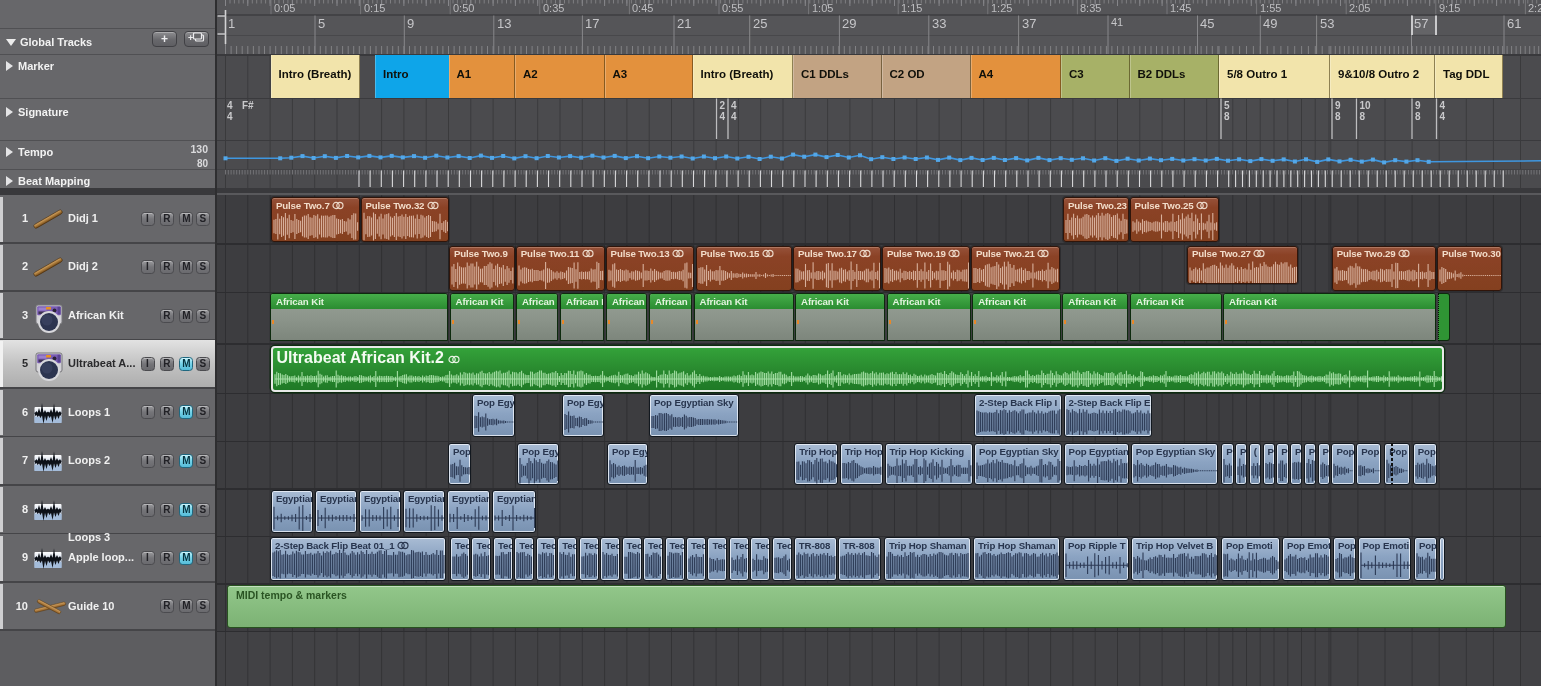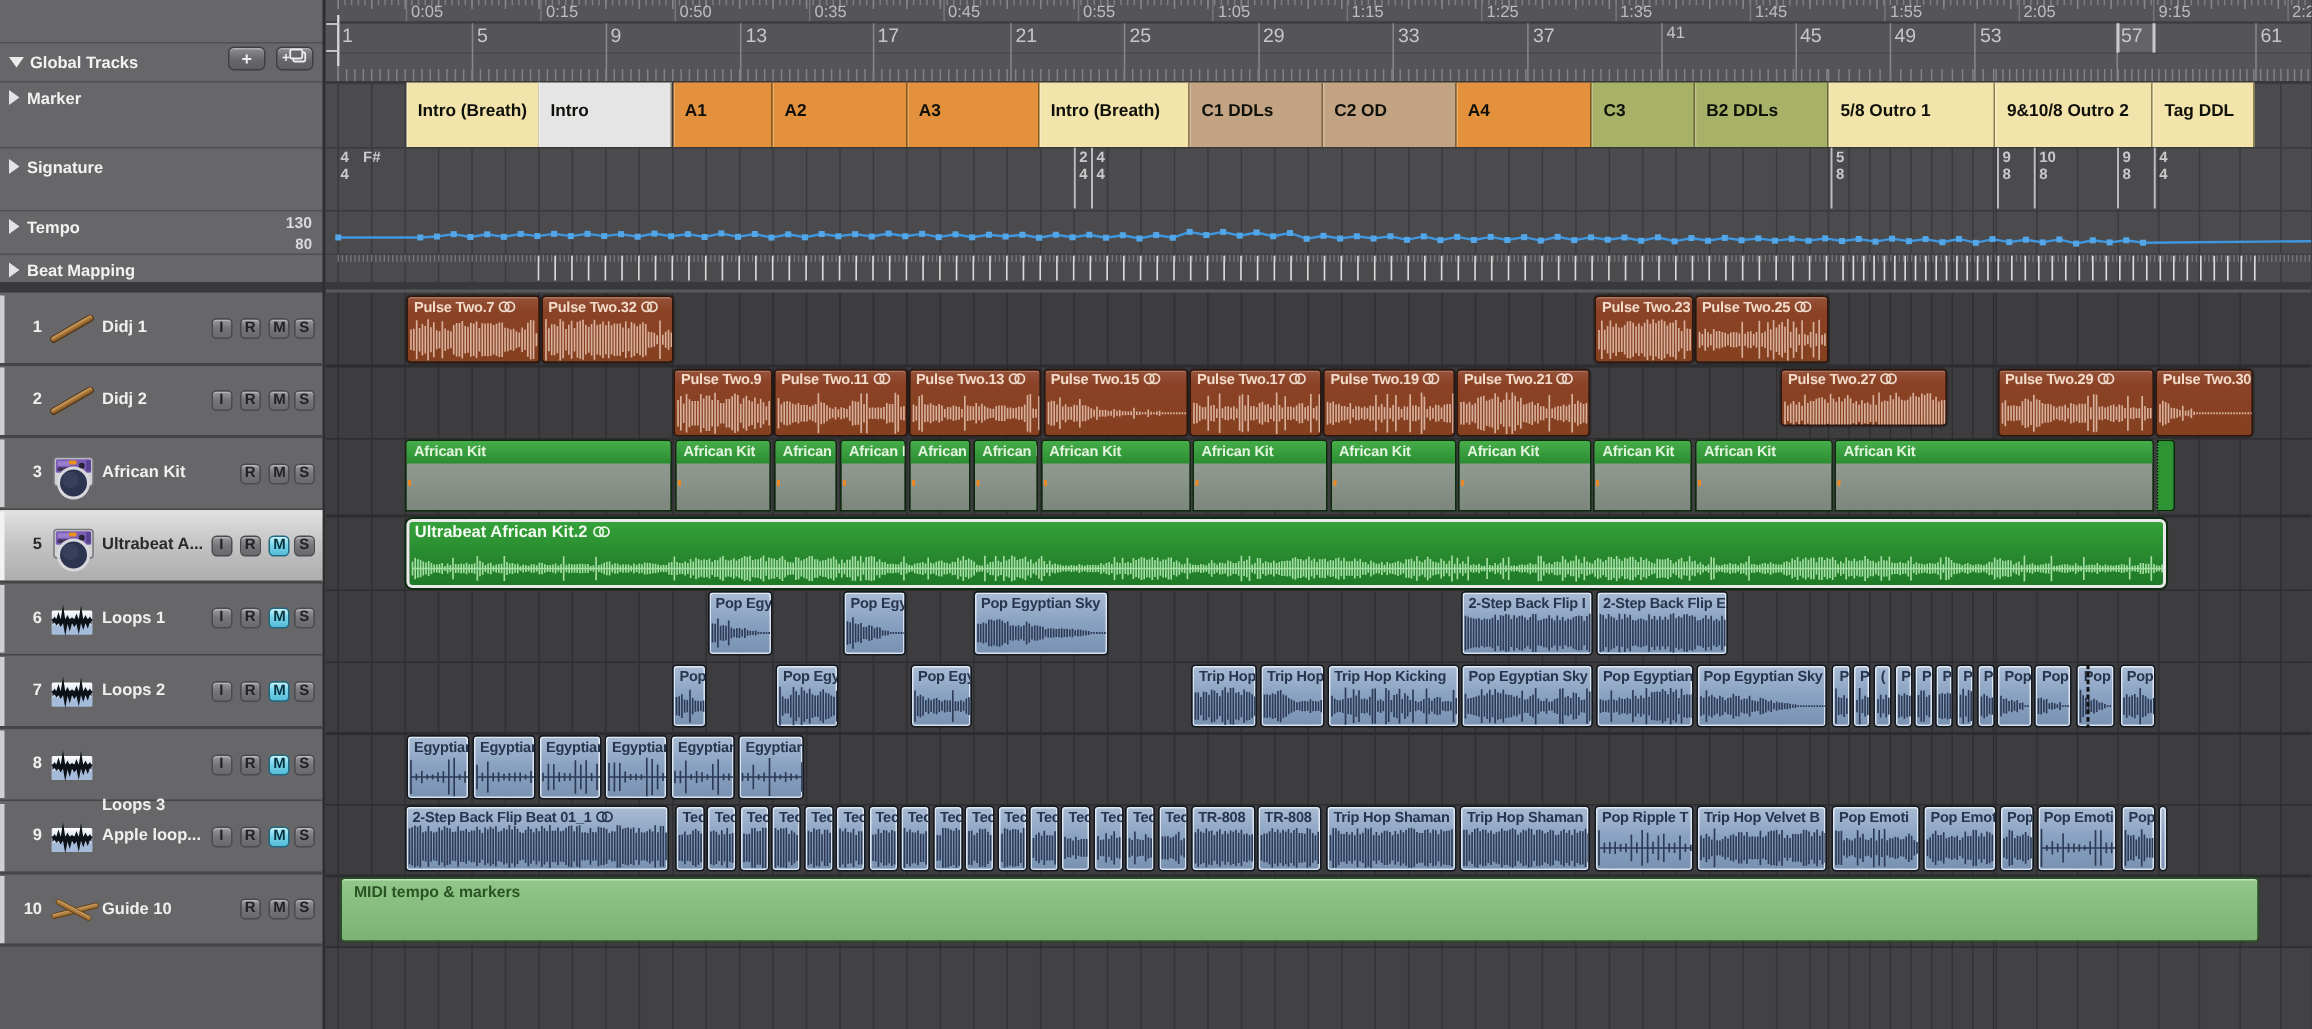--- a/index.html
+++ b/index.html
@@ -40,21 +40,21 @@
   </svg>
 <div class="abs" style="left:274px;top:2px;font-size:11px;color:#bcbcbf">0:05</div>
 <div class="abs" style="left:364px;top:2px;font-size:11px;color:#bcbcbf">0:15</div>
 <div class="abs" style="left:453px;top:2px;font-size:11px;color:#bcbcbf">0:50</div>
 <div class="abs" style="left:543px;top:2px;font-size:11px;color:#bcbcbf">0:35</div>
 <div class="abs" style="left:632px;top:2px;font-size:11px;color:#bcbcbf">0:45</div>
 <div class="abs" style="left:722px;top:2px;font-size:11px;color:#bcbcbf">0:55</div>
 <div class="abs" style="left:812px;top:2px;font-size:11px;color:#bcbcbf">1:05</div>
 <div class="abs" style="left:901px;top:2px;font-size:11px;color:#bcbcbf">1:15</div>
 <div class="abs" style="left:991px;top:2px;font-size:11px;color:#bcbcbf">1:25</div>
-<div class="abs" style="left:1080px;top:2px;font-size:11px;color:#bcbcbf">1:35</div>
+<div class="abs" style="left:1080px;top:2px;font-size:11px;color:#bcbcbf">8:35</div>
 <div class="abs" style="left:1170px;top:2px;font-size:11px;color:#bcbcbf">1:45</div>
 <div class="abs" style="left:1260px;top:2px;font-size:11px;color:#bcbcbf">1:55</div>
 <div class="abs" style="left:1349px;top:2px;font-size:11px;color:#bcbcbf">2:05</div>
 <div class="abs" style="left:1439px;top:2px;font-size:11px;color:#bcbcbf">9:15</div>
 <div class="abs" style="left:1528px;top:2px;font-size:11px;color:#bcbcbf">2:25</div>
 <div class="abs" style="left:228px;top:16px;font-size:13px;color:#c6c6c9">1</div>
 <div class="abs" style="left:318px;top:16px;font-size:13px;color:#c6c6c9">5</div>
 <div class="abs" style="left:407px;top:16px;font-size:13px;color:#c6c6c9">9</div>
 <div class="abs" style="left:497px;top:16px;font-size:13px;color:#c6c6c9">13</div>
 <div class="abs" style="left:585px;top:16px;font-size:13px;color:#c6c6c9">17</div>
@@ -70,21 +70,21 @@
 <div class="abs" style="left:1414px;top:16px;font-size:13px;color:#c6c6c9">57</div>
 <div class="abs" style="left:1507px;top:16px;font-size:13px;color:#c6c6c9">61</div>
 <div class="abs" style="left:217px;top:54px;width:1324px;height:1.6px;background:#39393c"></div>
 <div class="abs" style="left:217px;top:97.5px;width:1324px;height:1.4px;background:#3a3a3d"></div>
 <div class="abs" style="left:217px;top:140px;width:1324px;height:1.4px;background:#3a3a3d"></div>
 <div class="abs" style="left:217px;top:168.5px;width:1324px;height:1.2px;background:#414144"></div>
 <div class="abs" style="left:217px;top:188px;width:1324px;height:1.2px;background:#333336"></div>
 <div class="abs" style="left:0;top:188px;width:1541px;height:6.5px;background:#39393c"></div>
 <div class="abs" style="left:0;top:193.4px;width:1541px;height:1.4px;background:#59595c"></div>
 <div class="mk" style="left:270.5px;width:89.0px;background:#f2e4ab;box-shadow:inset -1px 0 0 rgba(60,45,10,.55),inset 1px 0 0 rgba(255,255,255,.25)">Intro (Breath)</div>
-<div class="mk" style="left:359px;width:89.0px;background:#e5e5e5;box-shadow:inset -1px 0 0 rgba(60,45,10,.55),inset 1px 0 0 rgba(255,255,255,.25)">Intro</div>
+<div class="mk" style="left:375px;width:89.0px;background:#0ea5e9;box-shadow:inset -1px 0 0 rgba(60,45,10,.55),inset 1px 0 0 rgba(255,255,255,.25)">Intro</div>
 <div class="mk" style="left:448.5px;width:66.5px;background:#e3913d;box-shadow:inset -1px 0 0 rgba(60,45,10,.55),inset 1px 0 0 rgba(255,255,255,.25)">A1</div>
 <div class="mk" style="left:515px;width:89.5px;background:#e3913d;box-shadow:inset -1px 0 0 rgba(60,45,10,.55),inset 1px 0 0 rgba(255,255,255,.25)">A2</div>
 <div class="mk" style="left:604.5px;width:88.0px;background:#e3913d;box-shadow:inset -1px 0 0 rgba(60,45,10,.55),inset 1px 0 0 rgba(255,255,255,.25)">A3</div>
 <div class="mk" style="left:692.5px;width:100.5px;background:#f2e4ab;box-shadow:inset -1px 0 0 rgba(60,45,10,.55),inset 1px 0 0 rgba(255,255,255,.25)">Intro (Breath)</div>
 <div class="mk" style="left:793px;width:88.5px;background:#c2a383;box-shadow:inset -1px 0 0 rgba(60,45,10,.55),inset 1px 0 0 rgba(255,255,255,.25)">C1 DDLs</div>
 <div class="mk" style="left:881.5px;width:89.0px;background:#c2a383;box-shadow:inset -1px 0 0 rgba(60,45,10,.55),inset 1px 0 0 rgba(255,255,255,.25)">C2 OD</div>
 <div class="mk" style="left:970.5px;width:90.5px;background:#e3913d;box-shadow:inset -1px 0 0 rgba(60,45,10,.55),inset 1px 0 0 rgba(255,255,255,.25)">A4</div>
 <div class="mk" style="left:1061px;width:68.5px;background:#a7b167;box-shadow:inset -1px 0 0 rgba(60,45,10,.55),inset 1px 0 0 rgba(255,255,255,.25)">C3</div>
 <div class="mk" style="left:1129.5px;width:89.5px;background:#a7b167;box-shadow:inset -1px 0 0 rgba(60,45,10,.55),inset 1px 0 0 rgba(255,255,255,.25)">B2 DDLs</div>
 <div class="mk" style="left:1219px;width:111px;background:#f2e4ab;box-shadow:inset -1px 0 0 rgba(60,45,10,.55),inset 1px 0 0 rgba(255,255,255,.25)">5/8 Outro 1</div>
@@ -628,21 +628,21 @@
 <div class="rg gk" style="left:1130px;top:293px;width:91.59999999999991px;height:48px">
     <div class="gkbar">African Kit</div>
     <div style="position:absolute;left:1px;top:26px;width:2px;height:4px;background:#e88828"></div>
   </div>
 <div class="rg gk" style="left:1223.1px;top:293px;width:213.4000000000001px;height:48px">
     <div class="gkbar">African Kit</div>
     <div style="position:absolute;left:1px;top:26px;width:2px;height:4px;background:#e88828"></div>
   </div>
 <div class="abs" style="left:1437.5px;top:293px;width:12px;height:48px;background:#2f9434;border:1px solid #0d2a0d;border-left:1.5px dotted #0a0a0a;border-radius:0 3px 3px 0"></div>
 <div class="rg" style="left:270.5px;top:345.5px;width:1173.5px;height:46.5px;background:linear-gradient(180deg,#34a23a,#27862d 60%,#1f7a26);border:2px solid #e8e9e8;border-radius:4px;box-shadow:0 0 0 1.4px #0e2c10">
-    <div style="position:relative;color:#f4fbf2;font-weight:bold;font-size:11px;padding:1px 12px 0 4px;white-space:nowrap">Ultrabeat African Kit.2 <span style="color:#e8f4e4"><svg width="12" height="9" viewBox="0 0 12 9" style="vertical-align:-1px">
+    <div style="position:relative;color:#f4fbf2;font-weight:bold;font-size:16px;padding:1px 12px 0 4px;white-space:nowrap">Ultrabeat African Kit.2 <span style="color:#e8f4e4"><svg width="12" height="9" viewBox="0 0 12 9" style="vertical-align:-1px">
           <circle cx="4.1" cy="4.5" r="3.1" fill="none" stroke="currentColor" stroke-width="1.2"></circle>
           <circle cx="7.9" cy="4.5" r="3.1" fill="none" stroke="currentColor" stroke-width="1.2"></circle>
         </svg></span></div>
     <div style="position:absolute;left:1px;top:22px;width:1170px;height:18px">
       <svg width="1170" height="18" style="position:absolute;left:0;top:0" viewBox="0 0 1170 18">
         <path d="M1.0 4.3V13.7M2.8 1.8V16.2M4.6 2.9V15.1M6.4 3.2V14.8M8.2 4.4V13.6M10.0 5.0V13.0M11.8 4.0V14.0M13.6 5.3V12.7M15.4 6.3V11.7M17.2 6.3V11.7M19.0 6.0V12.0M20.8 5.4V12.6M22.6 7.3V10.7M24.4 5.6V12.4M26.2 6.6V11.4M28.0 1.9V16.1M29.8 6.0V12.0M31.6 6.2V11.8M33.4 5.6V12.4M35.2 6.0V12.0M37.0 5.2V12.8M38.8 6.1V11.9M40.6 6.0V12.0M42.4 5.5V12.5M44.2 0.8V17.2M46.0 3.8V14.2M47.8 4.8V13.2M49.6 6.6V11.4M51.4 5.6V12.4M53.2 5.2V12.8M55.0 7.0V11.0M56.8 6.4V11.6M58.6 6.0V12.0M60.4 5.9V12.1M62.2 0.6V17.4M64.0 4.7V13.3M65.8 5.7V12.3M67.6 5.3V12.7M69.4 6.2V11.8M71.2 5.9V12.1M73.0 7.3V10.7M74.8 6.4V11.6M76.6 6.6V11.4M78.4 7.2V10.8M80.2 6.2V11.8M82.0 6.1V11.9M83.8 6.9V11.1M85.6 5.1V12.9M87.4 5.2V12.8M89.2 6.1V11.9M91.0 6.6V11.4M92.8 6.7V11.3M94.6 6.3V11.7M96.4 5.6V12.4M98.2 7.0V11.0M100.0 6.0V12.0M101.8 0.9V17.1M103.6 6.5V11.5M105.4 5.8V12.2M107.2 6.1V11.9M109.0 6.2V11.8M110.8 6.1V11.9M112.6 5.8V12.2M114.4 6.0V12.0M116.2 6.2V11.8M118.0 6.0V12.0M119.8 7.3V10.7M121.6 6.8V11.2M123.4 1.1V16.9M125.2 6.6V11.4M127.0 6.1V11.9M128.8 5.1V12.9M130.6 4.5V13.5M132.4 4.3V13.7M134.2 6.4V11.6M136.0 5.5V12.5M137.8 5.6V12.4M139.6 6.6V11.4M141.4 6.1V11.9M143.2 6.4V11.6M145.0 6.1V11.9M146.8 7.0V11.0M148.6 5.6V12.4M150.4 6.7V11.3M152.2 5.6V12.4M154.0 6.1V11.9M155.8 5.0V13.0M157.6 5.1V12.9M159.4 5.3V12.7M161.2 5.8V12.2M163.0 5.8V12.2M164.8 6.3V11.7M166.6 6.9V11.1M168.4 6.5V11.5M170.2 6.6V11.4M172.0 5.0V13.0M173.8 4.7V13.3M175.6 1.0V17.0M177.4 4.6V13.4M179.2 5.4V12.6M181.0 5.3V12.7M182.8 4.3V13.7M184.6 5.4V12.6M186.4 2.6V15.4M188.2 4.4V13.6M190.0 1.9V16.1M191.8 2.8V15.2M193.6 3.5V14.5M195.4 2.8V15.2M197.2 3.4V14.6M199.0 2.4V15.6M200.8 4.7V13.3M202.6 3.3V14.7M204.4 3.5V14.5M206.2 1.7V16.3M208.0 0.7V17.3M209.8 3.1V14.9M211.6 3.6V14.4M213.4 3.2V14.8M215.2 2.1V15.9M217.0 3.7V14.3M218.8 2.6V15.4M220.6 1.8V16.2M222.4 0.7V17.3M224.2 1.4V16.6M226.0 0.5V17.5M227.8 3.4V14.6M229.6 2.8V15.2M231.4 2.8V15.2M233.2 1.8V16.2M235.0 0.4V17.6M236.8 4.2V13.8M238.6 1.7V16.3M240.4 2.2V15.8M242.2 2.3V15.7M244.0 3.4V14.6M245.8 2.0V16.0M247.6 0.7V17.3M249.4 3.2V14.8M251.2 4.5V13.5M253.0 4.9V13.1M254.8 5.0V13.0M256.6 1.4V16.6M258.4 1.8V16.2M260.2 3.7V14.3M262.0 2.8V15.2M263.8 2.0V16.0M265.6 0.6V17.4M267.4 0.6V17.4M269.2 2.8V15.2M271.0 2.8V15.2M272.8 4.1V13.9M274.6 3.5V14.5M276.4 3.3V14.7M278.2 2.2V15.8M280.0 2.4V15.6M281.8 1.0V17.0M283.6 3.0V15.0M285.4 5.9V12.1M287.2 3.0V15.0M289.0 5.1V12.9M290.8 3.1V14.9M292.6 3.2V14.8M294.4 0.8V17.2M296.2 0.9V17.1M298.0 3.9V14.1M299.8 0.6V17.4M301.6 4.8V13.2M303.4 1.4V16.6M305.2 1.2V16.8M307.0 0.6V17.4M308.8 1.2V16.8M310.6 4.5V13.5M312.4 2.9V15.1M314.2 4.8V13.2M316.0 4.6V13.4M317.8 6.0V12.0M319.6 5.9V12.1M321.4 5.8V12.2M323.2 6.1V11.9M325.0 6.1V11.9M326.8 4.7V13.3M328.6 1.0V17.0M330.4 5.5V12.5M332.2 6.5V11.5M334.0 7.0V11.0M335.8 5.9V12.1M337.6 5.4V12.6M339.4 5.2V12.8M341.2 4.7V13.3M343.0 5.7V12.3M344.8 1.7V16.3M346.6 5.1V12.9M348.4 5.6V12.4M350.2 4.5V13.5M352.0 3.8V14.2M353.8 3.6V14.4M355.6 5.0V13.0M357.4 5.2V12.8M359.2 5.9V12.1M361.0 4.5V13.5M362.8 4.6V13.4M364.6 1.8V16.2M366.4 3.7V14.3M368.2 0.6V17.4M370.0 3.4V14.6M371.8 2.2V15.8M373.6 3.2V14.8M375.4 4.3V13.7M377.2 6.5V11.5M379.0 6.9V11.1M380.8 7.0V11.0M382.6 0.5V17.5M384.4 6.1V11.9M386.2 4.7V13.3M388.0 4.5V13.5M389.8 0.6V17.4M391.6 3.9V14.1M393.4 4.7V13.3M395.2 0.6V17.4M397.0 3.7V14.3M398.8 2.9V15.1M400.6 0.4V17.6M402.4 1.2V16.8M404.2 3.4V14.6M406.0 2.7V15.3M407.8 2.3V15.7M409.6 1.2V16.8M411.4 4.4V13.6M413.2 2.9V15.1M415.0 5.6V12.4M416.8 4.5V13.5M418.6 2.3V15.7M420.4 0.6V17.4M422.2 4.0V14.0M424.0 6.1V11.9M425.8 3.9V14.1M427.6 6.3V11.7M429.4 5.7V12.3M431.2 6.4V11.6M433.0 6.5V11.5M434.8 7.2V10.8M436.6 6.9V11.1M438.4 7.2V10.8M440.2 6.7V11.3M442.0 7.0V11.0M443.8 7.2V10.8M445.6 6.0V12.0M447.4 6.9V11.1M449.2 7.2V10.8M451.0 6.5V11.5M452.8 6.6V11.4M454.6 6.5V11.5M456.4 6.7V11.3M458.2 6.6V11.4M460.0 5.4V12.6M461.8 6.3V11.7M463.6 5.3V12.7M465.4 4.7V13.3M467.2 6.0V12.0M469.0 1.3V16.7M470.8 4.8V13.2M472.6 5.3V12.7M474.4 1.9V16.1M476.2 5.3V12.7M478.0 4.5V13.5M479.8 5.3V12.7M481.6 2.0V16.0M483.4 3.4V14.6M485.2 2.5V15.5M487.0 1.4V16.6M488.8 1.9V16.1M490.6 3.1V14.9M492.4 2.9V15.1M494.2 1.4V16.6M496.0 3.4V14.6M497.8 1.6V16.4M499.6 4.1V13.9M501.4 3.0V15.0M503.2 3.0V15.0M505.0 1.7V16.3M506.8 1.7V16.3M508.6 4.6V13.4M510.4 3.7V14.3M512.2 4.8V13.2M514.0 6.4V11.6M515.8 5.9V12.1M517.6 1.9V16.1M519.4 5.7V12.3M521.2 6.5V11.5M523.0 6.5V11.5M524.8 6.6V11.4M526.6 6.0V12.0M528.4 6.3V11.7M530.2 6.9V11.1M532.0 5.5V12.5M533.8 3.5V14.5M535.6 5.4V12.6M537.4 6.3V11.7M539.2 5.0V13.0M541.0 5.1V12.9M542.8 5.6V12.4M544.6 3.6V14.4M546.4 4.2V13.8M548.2 5.4V12.6M550.0 5.3V12.7M551.8 4.1V13.9M553.6 0.5V17.5M555.4 4.0V14.0M557.2 3.1V14.9M559.0 0.6V17.4M560.8 6.3V11.7M562.6 5.3V12.7M564.4 2.0V16.0M566.2 2.1V15.9M568.0 5.4V12.6M569.8 4.2V13.8M571.6 4.8V13.2M573.4 5.2V12.8M575.2 3.6V14.4M577.0 5.3V12.7M578.8 4.6V13.4M580.6 4.0V14.0M582.4 4.0V14.0M584.2 3.7V14.3M586.0 3.8V14.2M587.8 2.2V15.8M589.6 1.5V16.5M591.4 2.7V15.3M593.2 2.7V15.3M595.0 3.7V14.3M596.8 2.9V15.1M598.6 1.2V16.8M600.4 3.6V14.4M602.2 2.3V15.7M604.0 4.6V13.4M605.8 2.8V15.2M607.6 2.8V15.2M609.4 2.5V15.5M611.2 4.3V13.7M613.0 3.3V14.7M614.8 3.7V14.3M616.6 2.4V15.6M618.4 1.7V16.3M620.2 3.9V14.1M622.0 1.9V16.1M623.8 4.2V13.8M625.6 4.1V13.9M627.4 4.2V13.8M629.2 2.3V15.7M631.0 4.0V14.0M632.8 2.6V15.4M634.6 4.9V13.1M636.4 4.6V13.4M638.2 6.1V11.9M640.0 3.7V14.3M641.8 4.8V13.2M643.6 5.9V12.1M645.4 5.7V12.3M647.2 4.7V13.3M649.0 6.5V11.5M650.8 4.6V13.4M652.6 5.6V12.4M654.4 5.4V12.6M656.2 4.8V13.2M658.0 4.0V14.0M659.8 4.9V13.1M661.6 5.6V12.4M663.4 2.8V15.2M665.2 2.9V15.1M667.0 2.4V15.6M668.8 4.1V13.9M670.6 0.9V17.1M672.4 3.9V14.1M674.2 4.9V13.1M676.0 3.1V14.9M677.8 1.2V16.8M679.6 2.6V15.4M681.4 4.3V13.7M683.2 4.8V13.2M685.0 5.1V12.9M686.8 2.3V15.7M688.6 3.9V14.1M690.4 5.8V12.2M692.2 3.9V14.1M694.0 0.4V17.6M695.8 5.8V12.2M697.6 1.9V16.1M699.4 5.9V12.1M701.2 4.2V13.8M703.0 5.9V12.1M704.8 1.0V17.0M706.6 6.7V11.3M708.4 6.2V11.8M710.2 6.6V11.4M712.0 5.8V12.2M713.8 7.1V10.9M715.6 7.1V10.9M717.4 2.0V16.0M719.2 6.6V11.4M721.0 7.0V11.0M722.8 5.3V12.7M724.6 6.4V11.6M726.4 5.2V12.8M728.2 2.0V16.0M730.0 6.8V11.2M731.8 1.4V16.6M733.6 7.1V10.9M735.4 6.9V11.1M737.2 7.3V10.7M739.0 6.5V11.5M740.8 6.1V11.9M742.6 6.6V11.4M744.4 6.2V11.8M746.2 5.1V12.9M748.0 6.4V11.6M749.8 6.1V11.9M751.6 0.5V17.5M753.4 0.6V17.4M755.2 4.3V13.7M757.0 6.1V11.9M758.8 5.1V12.9M760.6 6.1V11.9M762.4 4.7V13.3M764.2 4.4V13.6M766.0 4.9V13.1M767.8 0.6V17.4M769.6 3.0V15.0M771.4 5.1V12.9M773.2 3.8V14.2M775.0 3.8V14.2M776.8 0.4V17.6M778.6 2.9V15.1M780.4 5.3V12.7M782.2 1.2V16.8M784.0 4.2V13.8M785.8 5.0V13.0M787.6 5.6V12.4M789.4 3.5V14.5M791.2 2.0V16.0M793.0 2.9V15.1M794.8 4.5V13.5M796.6 3.4V14.6M798.4 1.2V16.8M800.2 1.4V16.6M802.0 2.7V15.3M803.8 0.6V17.4M805.6 2.5V15.5M807.4 3.9V14.1M809.2 1.9V16.1M811.0 2.3V15.7M812.8 1.1V16.9M814.6 1.1V16.9M816.4 3.2V14.8M818.2 4.6V13.4M820.0 1.3V16.7M821.8 3.4V14.6M823.6 2.3V15.7M825.4 4.0V14.0M827.2 5.0V13.0M829.0 5.7V12.3M830.8 2.5V15.5M832.6 2.8V15.2M834.4 3.0V15.0M836.2 2.9V15.1M838.0 2.0V16.0M839.8 3.3V14.7M841.6 5.7V12.3M843.4 4.5V13.5M845.2 2.8V15.2M847.0 1.9V16.1M848.8 4.5V13.5M850.6 4.1V13.9M852.4 0.8V17.2M854.2 4.4V13.6M856.0 3.9V14.1M857.8 6.1V11.9M859.6 4.8V13.2M861.4 6.4V11.6M863.2 7.3V10.7M865.0 6.1V11.9M866.8 1.3V16.7M868.6 1.9V16.1M870.4 6.3V11.7M872.2 7.0V11.0M874.0 6.7V11.3M875.8 6.0V12.0M877.6 6.4V11.6M879.4 5.3V12.7M881.2 6.1V11.9M883.0 5.9V12.1M884.8 6.9V11.1M886.6 5.3V12.7M888.4 5.8V12.2M890.2 4.5V13.5M892.0 0.9V17.1M893.8 6.2V11.8M895.6 6.0V12.0M897.4 6.7V11.3M899.2 6.4V11.6M901.0 5.6V12.4M902.8 5.4V12.6M904.6 6.0V12.0M906.4 4.9V13.1M908.2 5.9V12.1M910.0 6.1V11.9M911.8 6.3V11.7M913.6 6.4V11.6M915.4 4.9V13.1M917.2 4.1V13.9M919.0 4.8V13.2M920.8 2.3V15.7M922.6 3.3V14.7M924.4 1.4V16.6M926.2 4.2V13.8M928.0 2.9V15.1M929.8 1.7V16.3M931.6 3.2V14.8M933.4 1.8V16.2M935.2 1.8V16.2M937.0 4.8V13.2M938.8 1.5V16.5M940.6 1.3V16.7M942.4 3.4V14.6M944.2 1.8V16.2M946.0 2.7V15.3M947.8 1.4V16.6M949.6 3.3V14.7M951.4 5.9V12.1M953.2 4.1V13.9M955.0 5.4V12.6M956.8 1.7V16.3M958.6 3.6V14.4M960.4 4.0V14.0M962.2 2.3V15.7M964.0 4.1V13.9M965.8 3.5V14.5M967.6 3.6V14.4M969.4 0.6V17.4M971.2 2.6V15.4M973.0 3.8V14.2M974.8 3.8V14.2M976.6 5.1V12.9M978.4 4.1V13.9M980.2 0.8V17.2M982.0 3.5V14.5M983.8 3.7V14.3M985.6 1.0V17.0M987.4 5.0V13.0M989.2 5.4V12.6M991.0 5.4V12.6M992.8 4.5V13.5M994.6 5.3V12.7M996.4 5.5V12.5M998.2 3.6V14.4M1000.0 1.0V17.0M1001.8 6.0V12.0M1003.6 4.9V13.1M1005.4 5.7V12.3M1007.2 5.8V12.2M1009.0 6.4V11.6M1010.8 5.9V12.1M1012.6 5.3V12.7M1014.4 5.6V12.4M1016.2 5.8V12.2M1018.0 4.9V13.1M1019.8 1.6V16.4M1021.6 6.1V11.9M1023.4 1.1V16.9M1025.2 1.6V16.4M1027.0 3.4V14.6M1028.8 5.1V12.9M1030.6 5.5V12.5M1032.4 5.8V12.2M1034.2 6.8V11.2M1036.0 6.0V12.0M1037.8 5.4V12.6M1039.6 6.2V11.8M1041.4 6.8V11.2M1043.2 6.4V11.6M1045.0 6.0V12.0M1046.8 6.3V11.7M1048.6 6.8V11.2M1050.4 5.9V12.1M1052.2 4.5V13.5M1054.0 4.8V13.2M1055.8 1.6V16.4M1057.6 3.2V14.8M1059.4 2.2V15.8M1061.2 3.7V14.3M1063.0 3.8V14.2M1064.8 3.3V14.7M1066.6 3.7V14.3M1068.4 6.4V11.6M1070.2 5.1V12.9M1072.0 4.4V13.6M1073.8 6.6V11.4M1075.6 0.4V17.6M1077.4 6.5V11.5M1079.2 6.1V11.9M1081.0 5.5V12.5M1082.8 6.6V11.4M1084.6 6.8V11.2M1086.4 6.3V11.7M1088.2 6.2V11.8M1090.0 5.6V12.4M1091.8 5.7V12.3M1093.6 0.5V17.5M1095.4 7.2V10.8M1097.2 7.1V10.9M1099.0 6.6V11.4M1100.8 6.4V11.6M1102.6 6.1V11.9M1104.4 6.1V11.9M1106.2 6.8V11.2M1108.0 7.0V11.0M1109.8 5.5V12.5M1111.6 6.8V11.2M1113.4 7.1V10.9M1115.2 1.3V16.7M1117.0 6.6V11.4M1118.8 6.5V11.5M1120.6 6.4V11.6M1122.4 6.7V11.3M1124.2 5.3V12.7M1126.0 6.6V11.4M1127.8 7.2V10.8M1129.6 6.4V11.6M1131.4 6.8V11.2M1133.2 6.9V11.1M1135.0 7.1V10.9M1136.8 6.6V11.4M1138.6 6.7V11.3M1140.4 6.0V12.0M1142.2 6.3V11.7M1144.0 6.8V11.2M1145.8 1.6V16.4M1147.6 7.2V10.8M1149.4 7.0V11.0M1151.2 6.6V11.4M1153.0 5.3V12.7M1154.8 5.4V12.6M1156.6 5.8V12.2M1158.4 5.9V12.1M1160.2 0.9V17.1M1162.0 6.0V12.0M1163.8 6.8V11.2M1165.6 7.2V10.8M1167.4 6.3V11.7" stroke="#a4dfa4" stroke-width="1.1" opacity="1.0"></path>
         <path d="M1 9H1169" stroke="#a4dfa4" stroke-width="1"></path>
       </svg>
     </div>
   </div>

